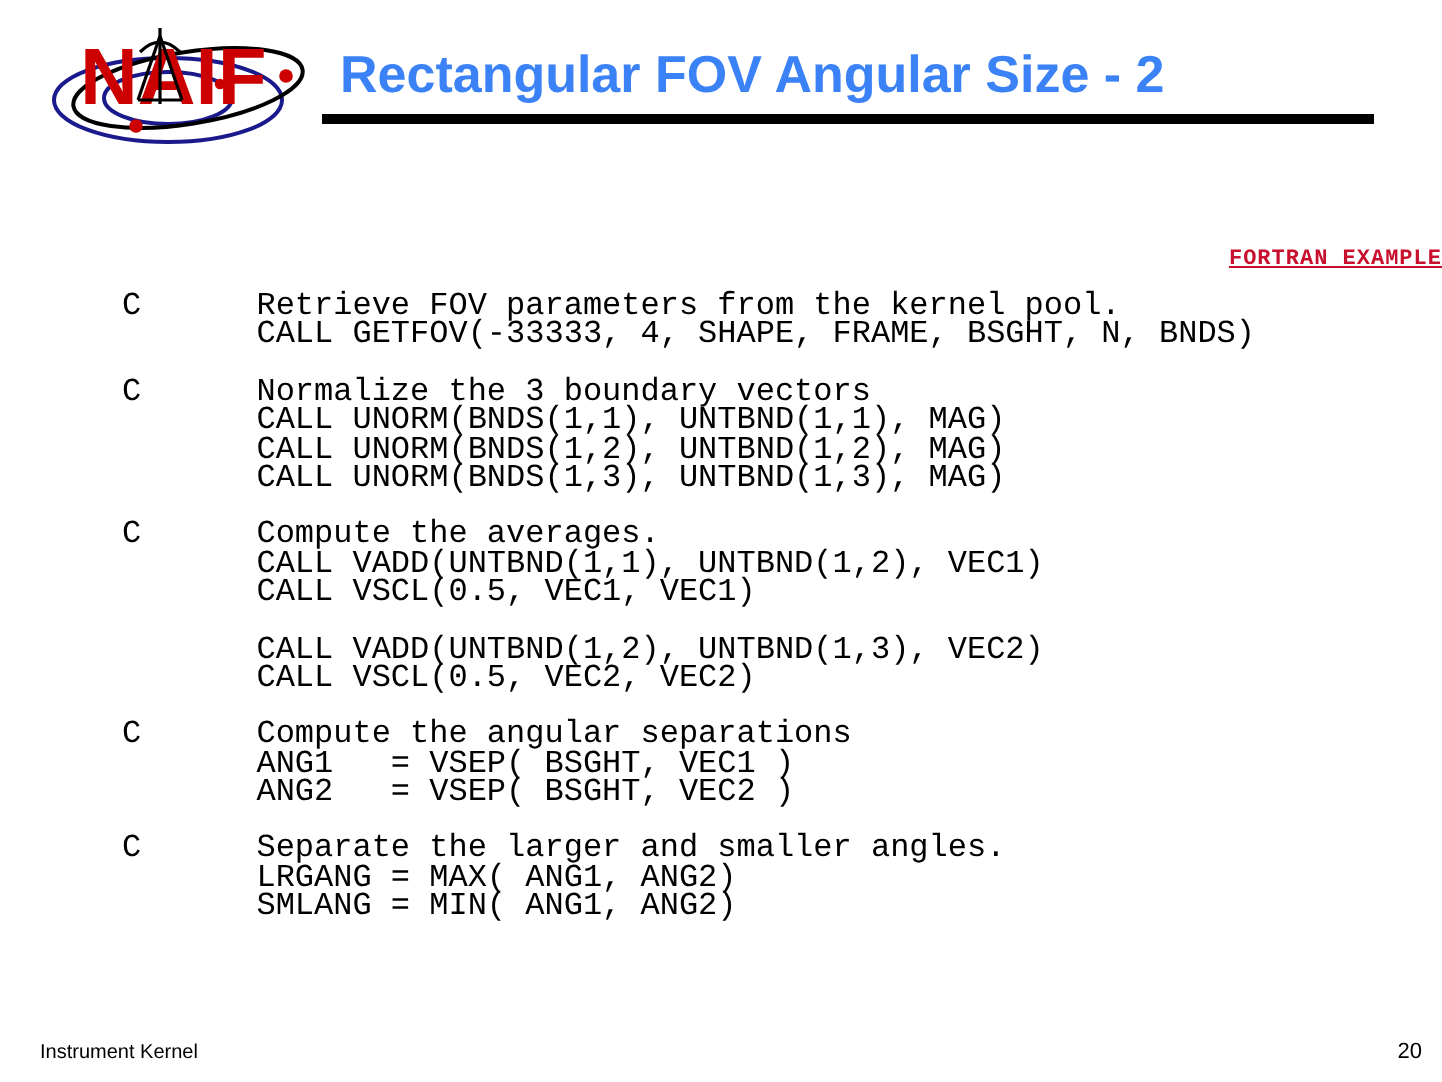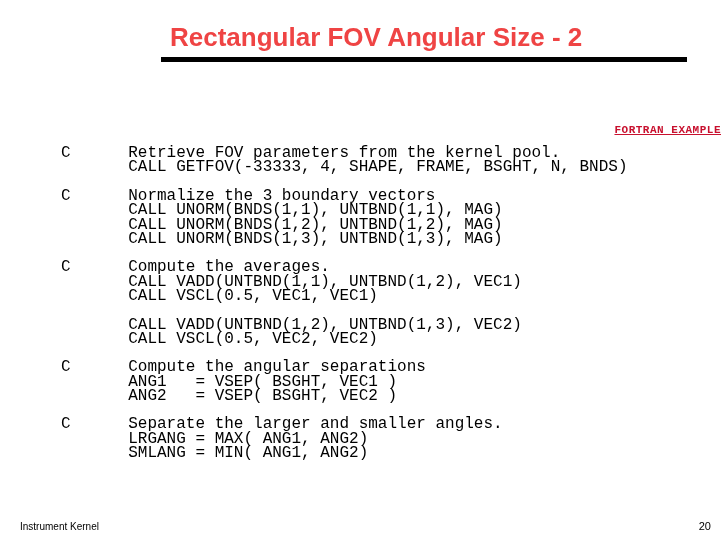--- a/index.html
+++ b/index.html
@@ -37,21 +37,21 @@
   #title-block {
     position: absolute;
     left: 161px;
     top: 20px;
     width: 526px;
   }
   #page-title {
     font-family: "Liberation Sans", sans-serif;
     font-size: 26px;
     font-weight: bold;
-    color: #ef4444;
+    color: #3b82f6;
     letter-spacing: 0px;
     line-height: 34px;
     white-space: nowrap;
     padding-left: 9px;
   }
   #title-rule {
     margin-top: 3px;
     width: 526px;
     height: 5px;
     background: #000000;
@@ -123,20 +123,44 @@
     font-family: "Liberation Sans", sans-serif;
     font-size: 11px;
     color: #000000;
   }
 </style>
 </head>
 <body>
 
 <div id="header">
 
+  <div id="naif-logo">
+    <svg width="142" height="76" viewBox="0 0 142 76" xmlns="http://www.w3.org/2000/svg">
+
+      <ellipse cx="62" cy="44" rx="57" ry="21" fill="none" stroke="#1a1a8c" stroke-width="2"></ellipse>
+
+      <ellipse cx="62" cy="43" rx="32" ry="13" fill="none" stroke="#1a1a8c" stroke-width="2"></ellipse>
+
+      <ellipse cx="72" cy="38" rx="58" ry="18" fill="none" stroke="#000000" stroke-width="2" transform="rotate(-9 72 38)"></ellipse>
+
+      <text x="18" y="46" font-family="&quot;Liberation Sans&quot;, sans-serif" font-size="40" font-weight="bold" fill="#cc0000">NAIF</text>
+
+      <g stroke="#000000" stroke-width="1.6" fill="none">
+        <line x1="58" y1="8" x2="58" y2="46"></line>
+        <path d="M48 20 Q58 10 68 20"></path>
+        <line x1="47" y1="44" x2="69" y2="44"></line>
+        <line x1="58" y1="12" x2="47" y2="44"></line>
+        <line x1="58" y1="12" x2="69" y2="44"></line>
+      </g>
+
+      <circle cx="121" cy="32" r="3.4" fill="#cc0000"></circle>
+      <circle cx="46" cy="57" r="3.4" fill="#cc0000"></circle>
+      <circle cx="88" cy="36" r="2.6" fill="#cc0000"></circle>
+    </svg>
+  </div>
 
   <div id="title-block">
     <div id="page-title">Rectangular FOV Angular Size - 2</div>
     <div id="title-rule"></div>
   </div>
 
 </div>
 
 <div id="example-heading">
   <span>FORTRAN EXAMPLE</span>

